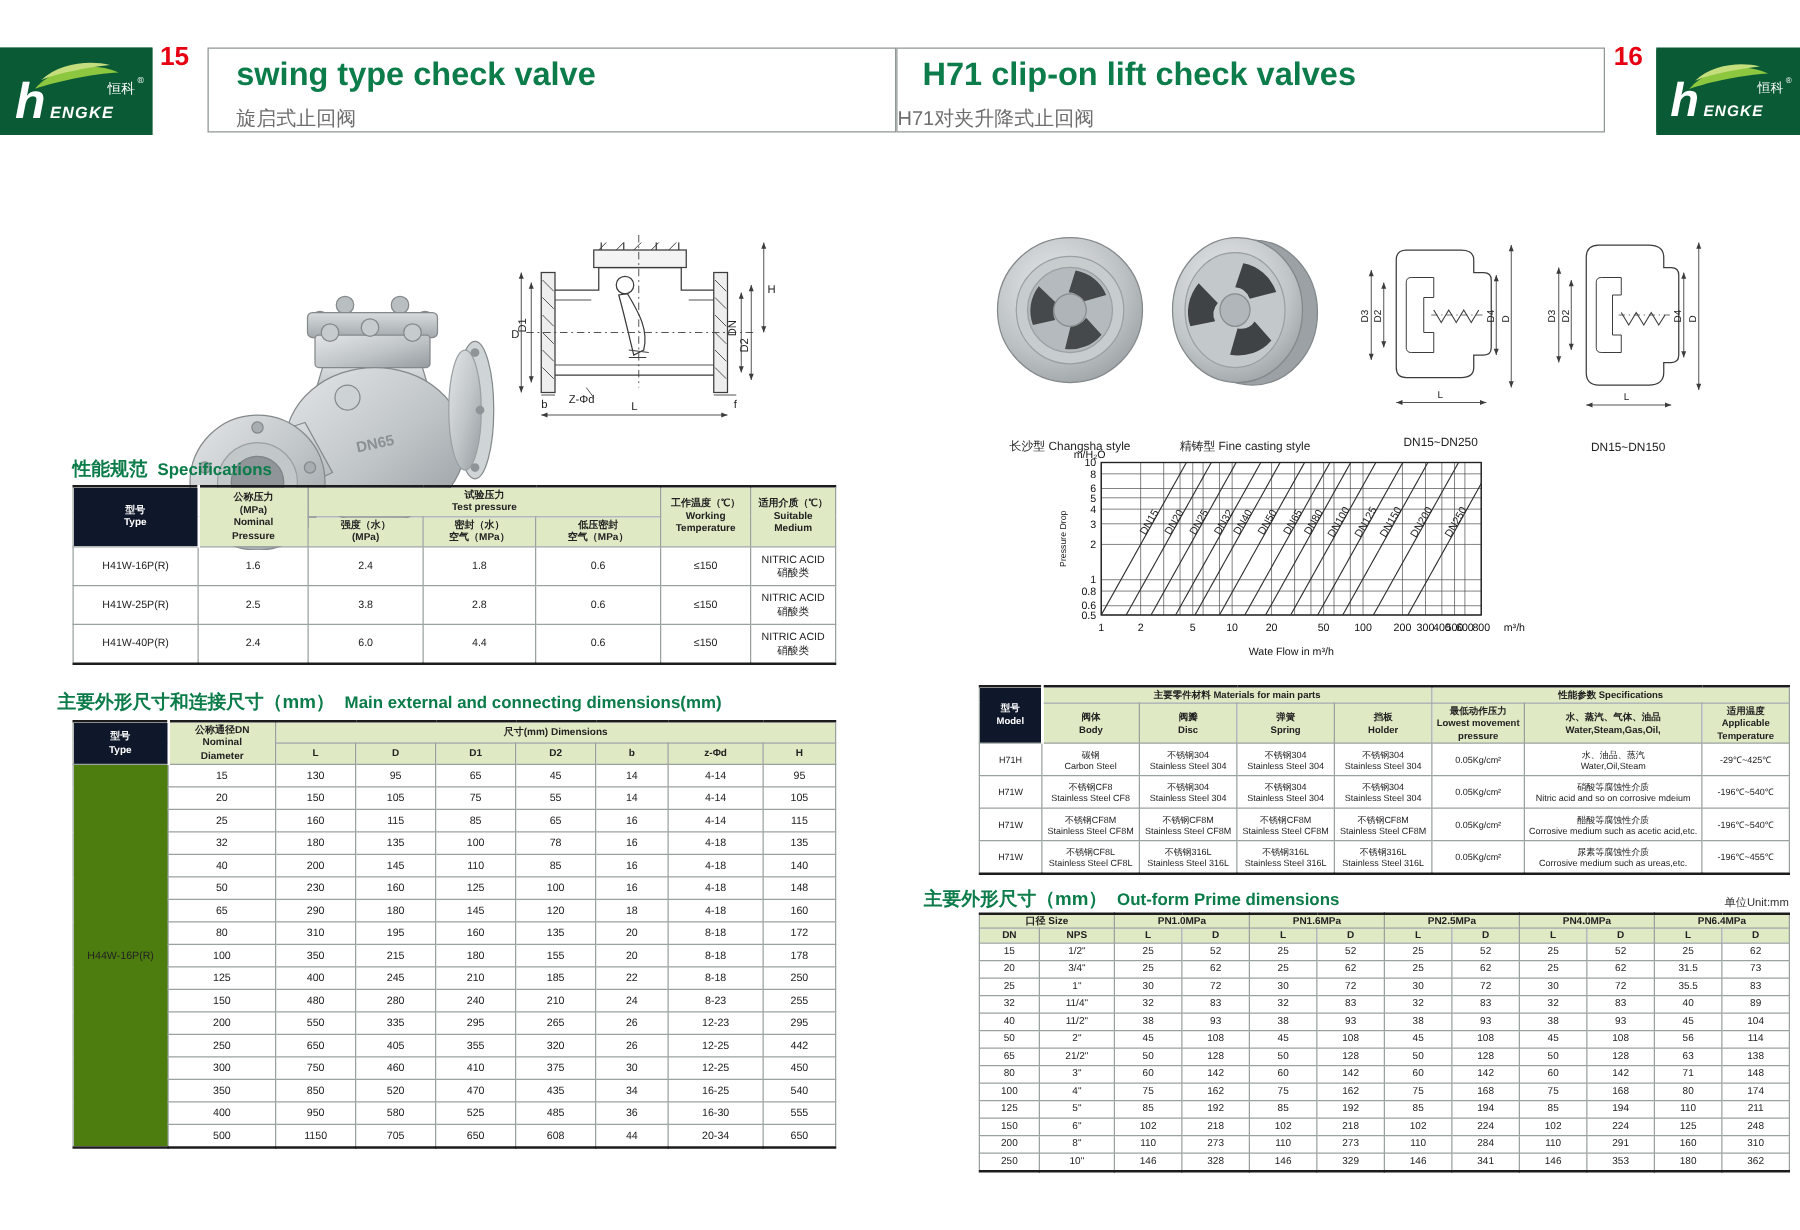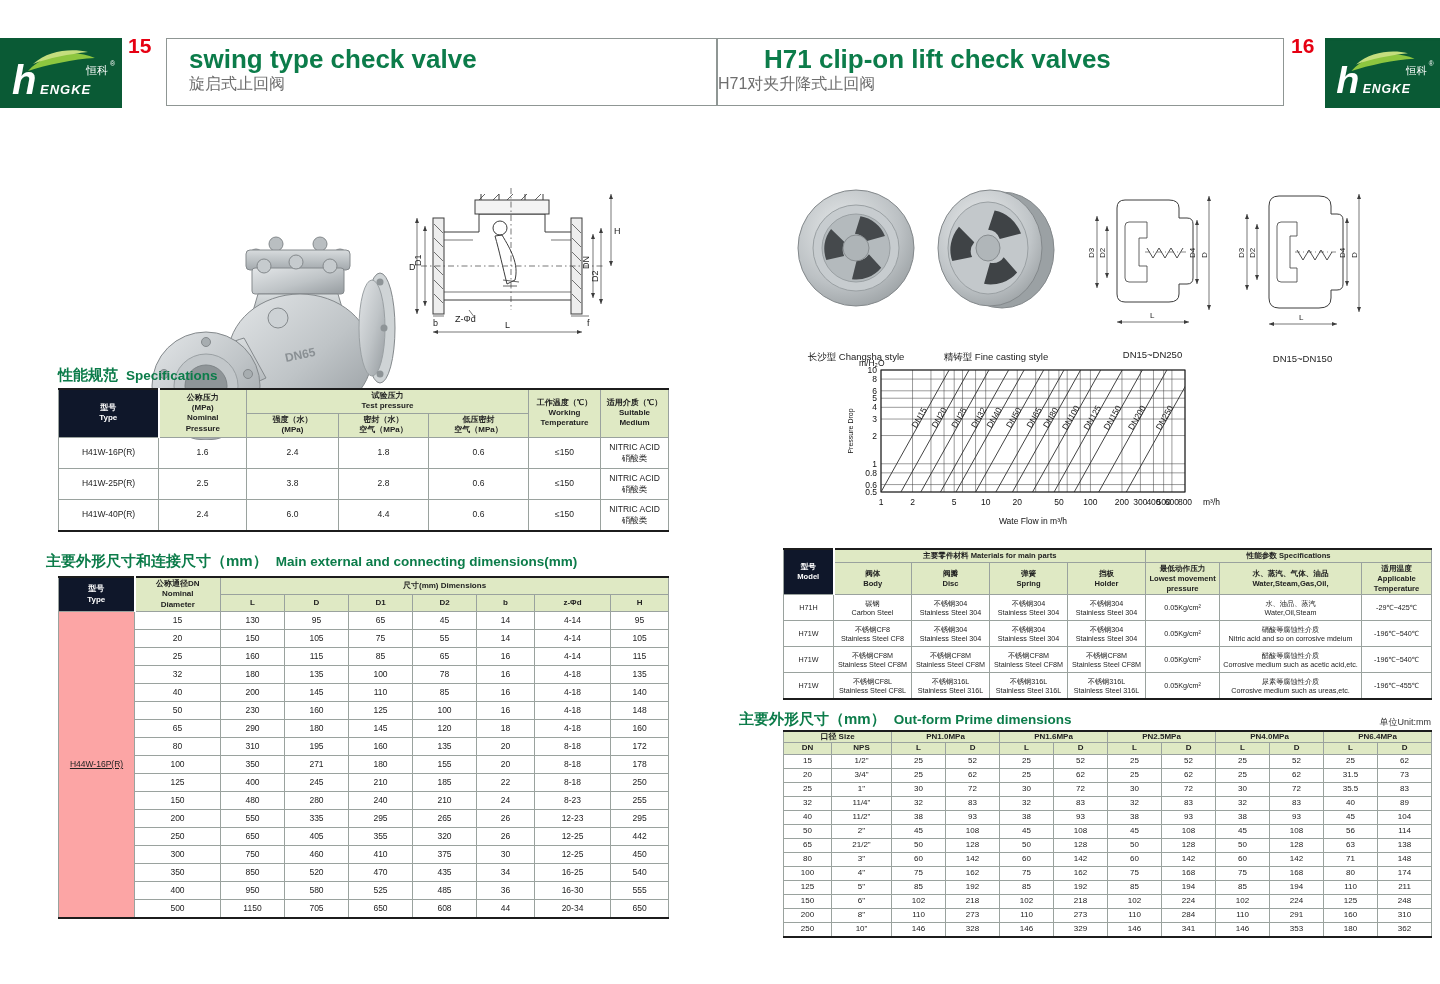--- a/index.html
+++ b/index.html
@@ -4,38 +4,38 @@
 <style>
   html,body{margin:0;padding:0;}
   body{width:1440px;height:984px;background:#fff;position:relative;
        font-family:"Liberation Sans",sans-serif;color:#222;overflow:hidden;}
   .abs{position:absolute;}
   
   .logo{width:122px;height:70px;background:#0a5a35;}
   .pagenum{font-size:21px;font-weight:bold;color:#e60012;}
   .titlebox{border:1px solid #8f9694;height:68px;background:#fff;box-sizing:border-box;}
   .ptitle{font-size:26px;font-weight:bold;color:#0c7c4a;line-height:1.05;margin-top:7px;}
-  .psub{font-size:16px;color:#6e6e6e;margin-top:1px;}
+  .psub{font-size:16px;color:#6e6e6e;margin-top:12px;}
   
   .sect{font-weight:bold;color:#0c7c4a;}
   .sect .zh{font-size:15px;}
   .sect .en{font-size:13.5px;margin-left:8px;}
   .unitnote{font-size:9px;color:#333;}
   
   table{border-collapse:collapse;table-layout:fixed;}
   th,td{border:1px solid #9aa29e;text-align:center;vertical-align:middle;
         line-height:1.3;padding:1px 2px;overflow:hidden;}
   .dk{background:#0f172a;color:#fff;border-right:2px solid #fff;}
   .lt{background:#dfe9c4;}
   table{border-top:2px solid #1c1c1c;border-bottom:2px solid #1c1c1c;}
   .spec{width:610px;}  .spec th{font-size:8px;}  .spec td{font-size:8.5px;height:28px;}
   .dims{width:610px;}  .dims th{font-size:8px;}  .dims td{font-size:8.5px;height:15px;padding:1px 2px;}
   .mat{width:648px;}   .mat th{font-size:7.6px;text-align:center;} .mat td{font-size:7.2px;height:23px;}
   .outf{width:648px;}  .outf th{font-size:8px;padding:0;}  .outf td{font-size:8px;height:11px;padding:1px 0;}
-  .lead{background:#fca5a5;font-size:8.5px;text-decoration:underline;}
+  .lead{background:#4d7c0f;font-size:8.5px;}
   
   .cap{font-size:9.5px;color:#222;text-align:center;margin-top:18px;}
   svg text{font-family:"Liberation Sans",sans-serif;}
 </style>
 </head>
 <body>
 
 <div class="abs logo" style="left:0;top:38px">
   <svg width="122" height="70" viewBox="0 0 122 70">
     <rect width="122" height="70" fill="#0a5a35"></rect>
@@ -46,21 +46,21 @@
     <text x="86" y="36" font-size="11" fill="#fff">恒科</text>
     <text x="110" y="28" font-size="7" fill="#fff">®</text>
   </svg>
 </div>
 <div class="abs pagenum" style="left:128px;top:34px">15</div>
 <div class="abs titlebox" style="left:166px;top:38px;width:551px">
   <div class="ptitle" style="padding-left:22px">swing type check valve</div>
   <div class="psub" style="padding-left:22px">旋启式止回阀</div>
 </div>
 <div class="abs titlebox" style="left:717px;top:38px;width:567px">
-  <div class="ptitle" style="padding-left:46px">H71 clip-on lift check valves</div>
+  <div class="ptitle" style="padding-left:20px">H71 clip-on lift check valves</div>
   <div class="psub" style="">H71对夹升降式止回阀</div>
 </div>
 <div class="abs pagenum" style="left:1291px;top:34px">16</div>
 <div class="abs logo" style="left:1325px;top:38px;width:115px">
   <svg width="115" height="70" viewBox="0 0 122 70">
     <rect width="122" height="70" fill="#0a5a35"></rect>
     <path d="M28,33 C44,14 76,11 95,20 C74,21 46,27 28,33 Z" fill="#8dc63f"></path>
     <path d="M33,26 C48,12 72,10 88,14 C70,16 48,20 33,26 Z" fill="#c4de7e"></path>
     <text x="12" y="56" font-size="40" font-style="italic" font-weight="bold" fill="#fff">h</text>
     <text x="40" y="56" font-size="13" font-weight="bold" font-style="italic" fill="#fff" letter-spacing="1">ENGKE</text>
@@ -326,21 +326,21 @@
         <td>195</td>
         <td>160</td>
         <td>135</td>
         <td>20</td>
         <td>8-18</td>
         <td>172</td>
       </tr>
       <tr>
         <td>100</td>
         <td>350</td>
-        <td>271</td>
+        <td>215</td>
         <td>180</td>
         <td>155</td>
         <td>20</td>
         <td>8-18</td>
         <td>178</td>
       </tr>
       <tr>
         <td>125</td>
         <td>400</td>
         <td>245</td>

